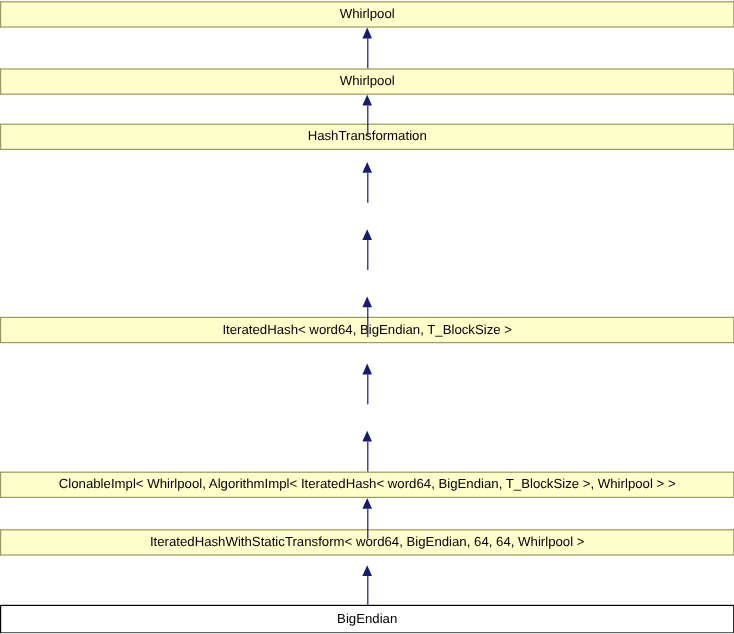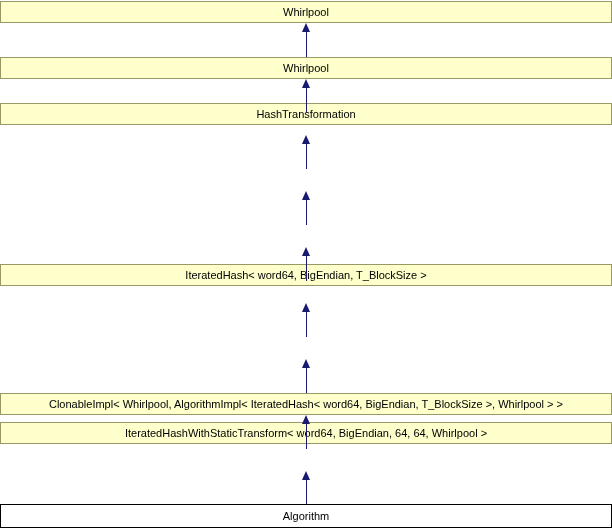--- a/index.html
+++ b/index.html
@@ -63,22 +63,22 @@
 </head>
 <body>
 
 <div class="diagram">
 
   <div class="node" style="top:1px">Whirlpool</div>
   <div class="node" style="top:57px">Whirlpool</div>
   <div class="node" style="top:103px">HashTransformation</div>
   <div class="node" style="top:264px">IteratedHash&lt; word64, BigEndian, T_BlockSize &gt;</div>
   <div class="node" style="top:393px">ClonableImpl&lt; Whirlpool, AlgorithmImpl&lt; IteratedHash&lt; word64, BigEndian, T_BlockSize &gt;, Whirlpool &gt; &gt;</div>
-  <div class="node" style="top:422px">IteratedHashWithStaticTransform&lt; word64, BigEndian, 64, 64, Whirlpool &gt;</div>
-  <div class="node current" style="top:504px">Algorithm</div>
+  <div class="node" style="top:441px">IteratedHashWithStaticTransform&lt; word64, BigEndian, 64, 64, Whirlpool &gt;</div>
+  <div class="node current" style="top:504px">BigEndian</div>
 
   <div class="arrow" style="top:23px;height:34px">
       <div class="arrow-head"></div>
       <div class="arrow-line"></div>
     </div>
   <div class="arrow" style="top:79px;height:34px">
       <div class="arrow-head"></div>
       <div class="arrow-line"></div>
     </div>
   <div class="arrow" style="top:135px;height:34px">

